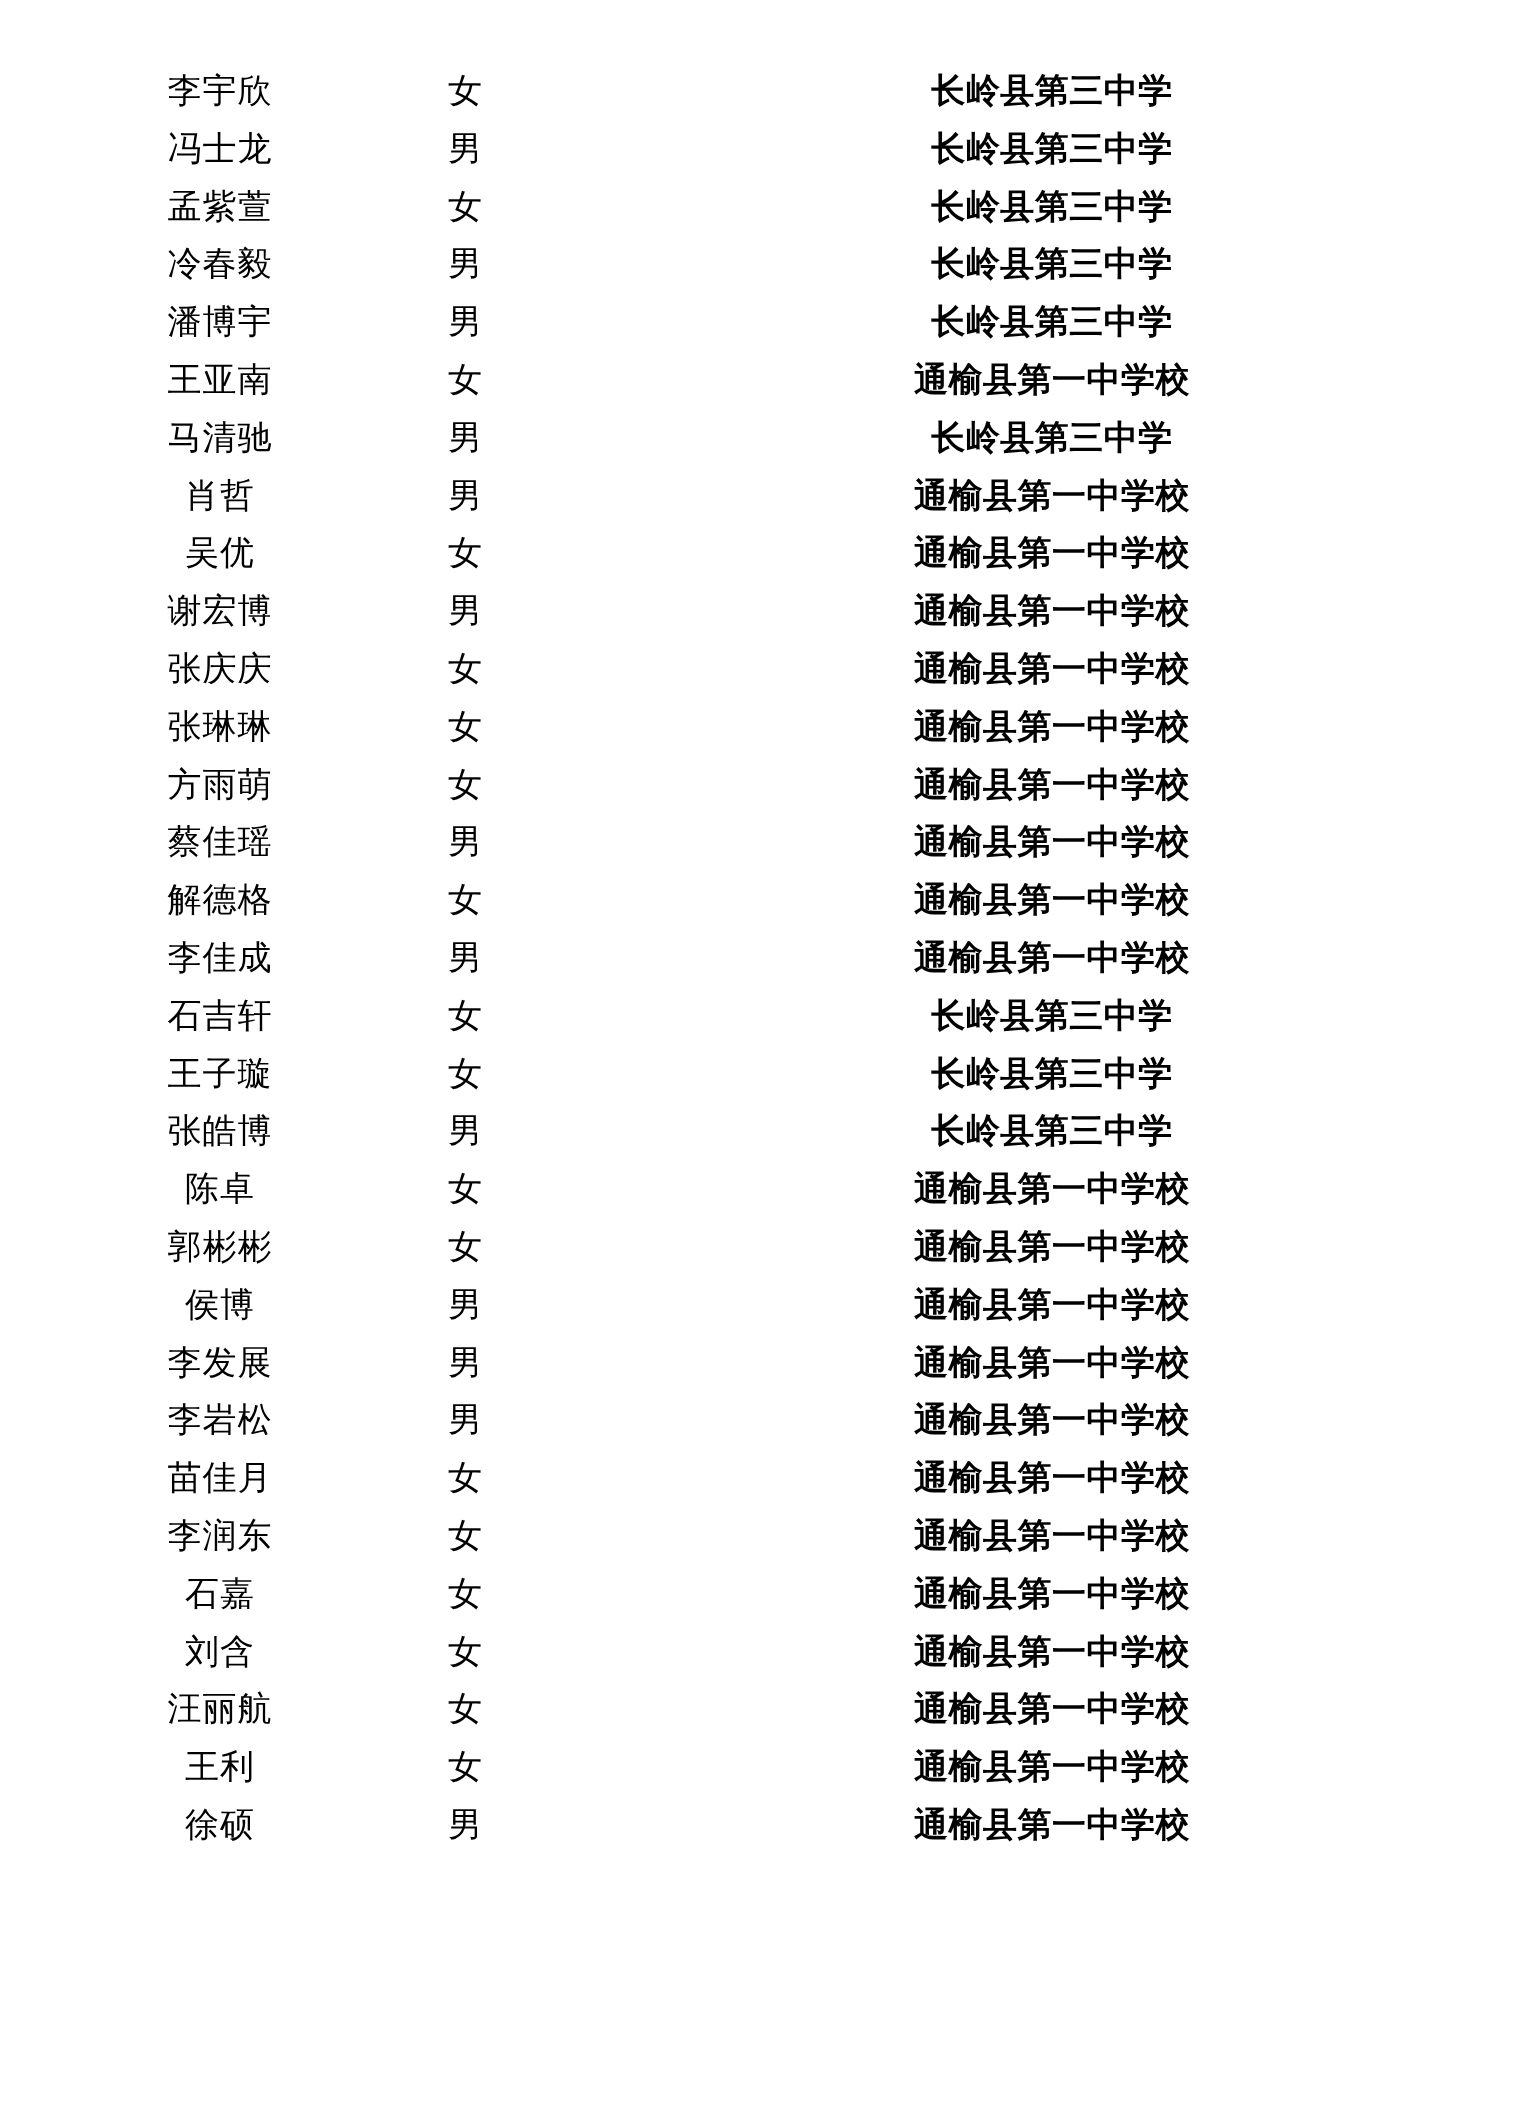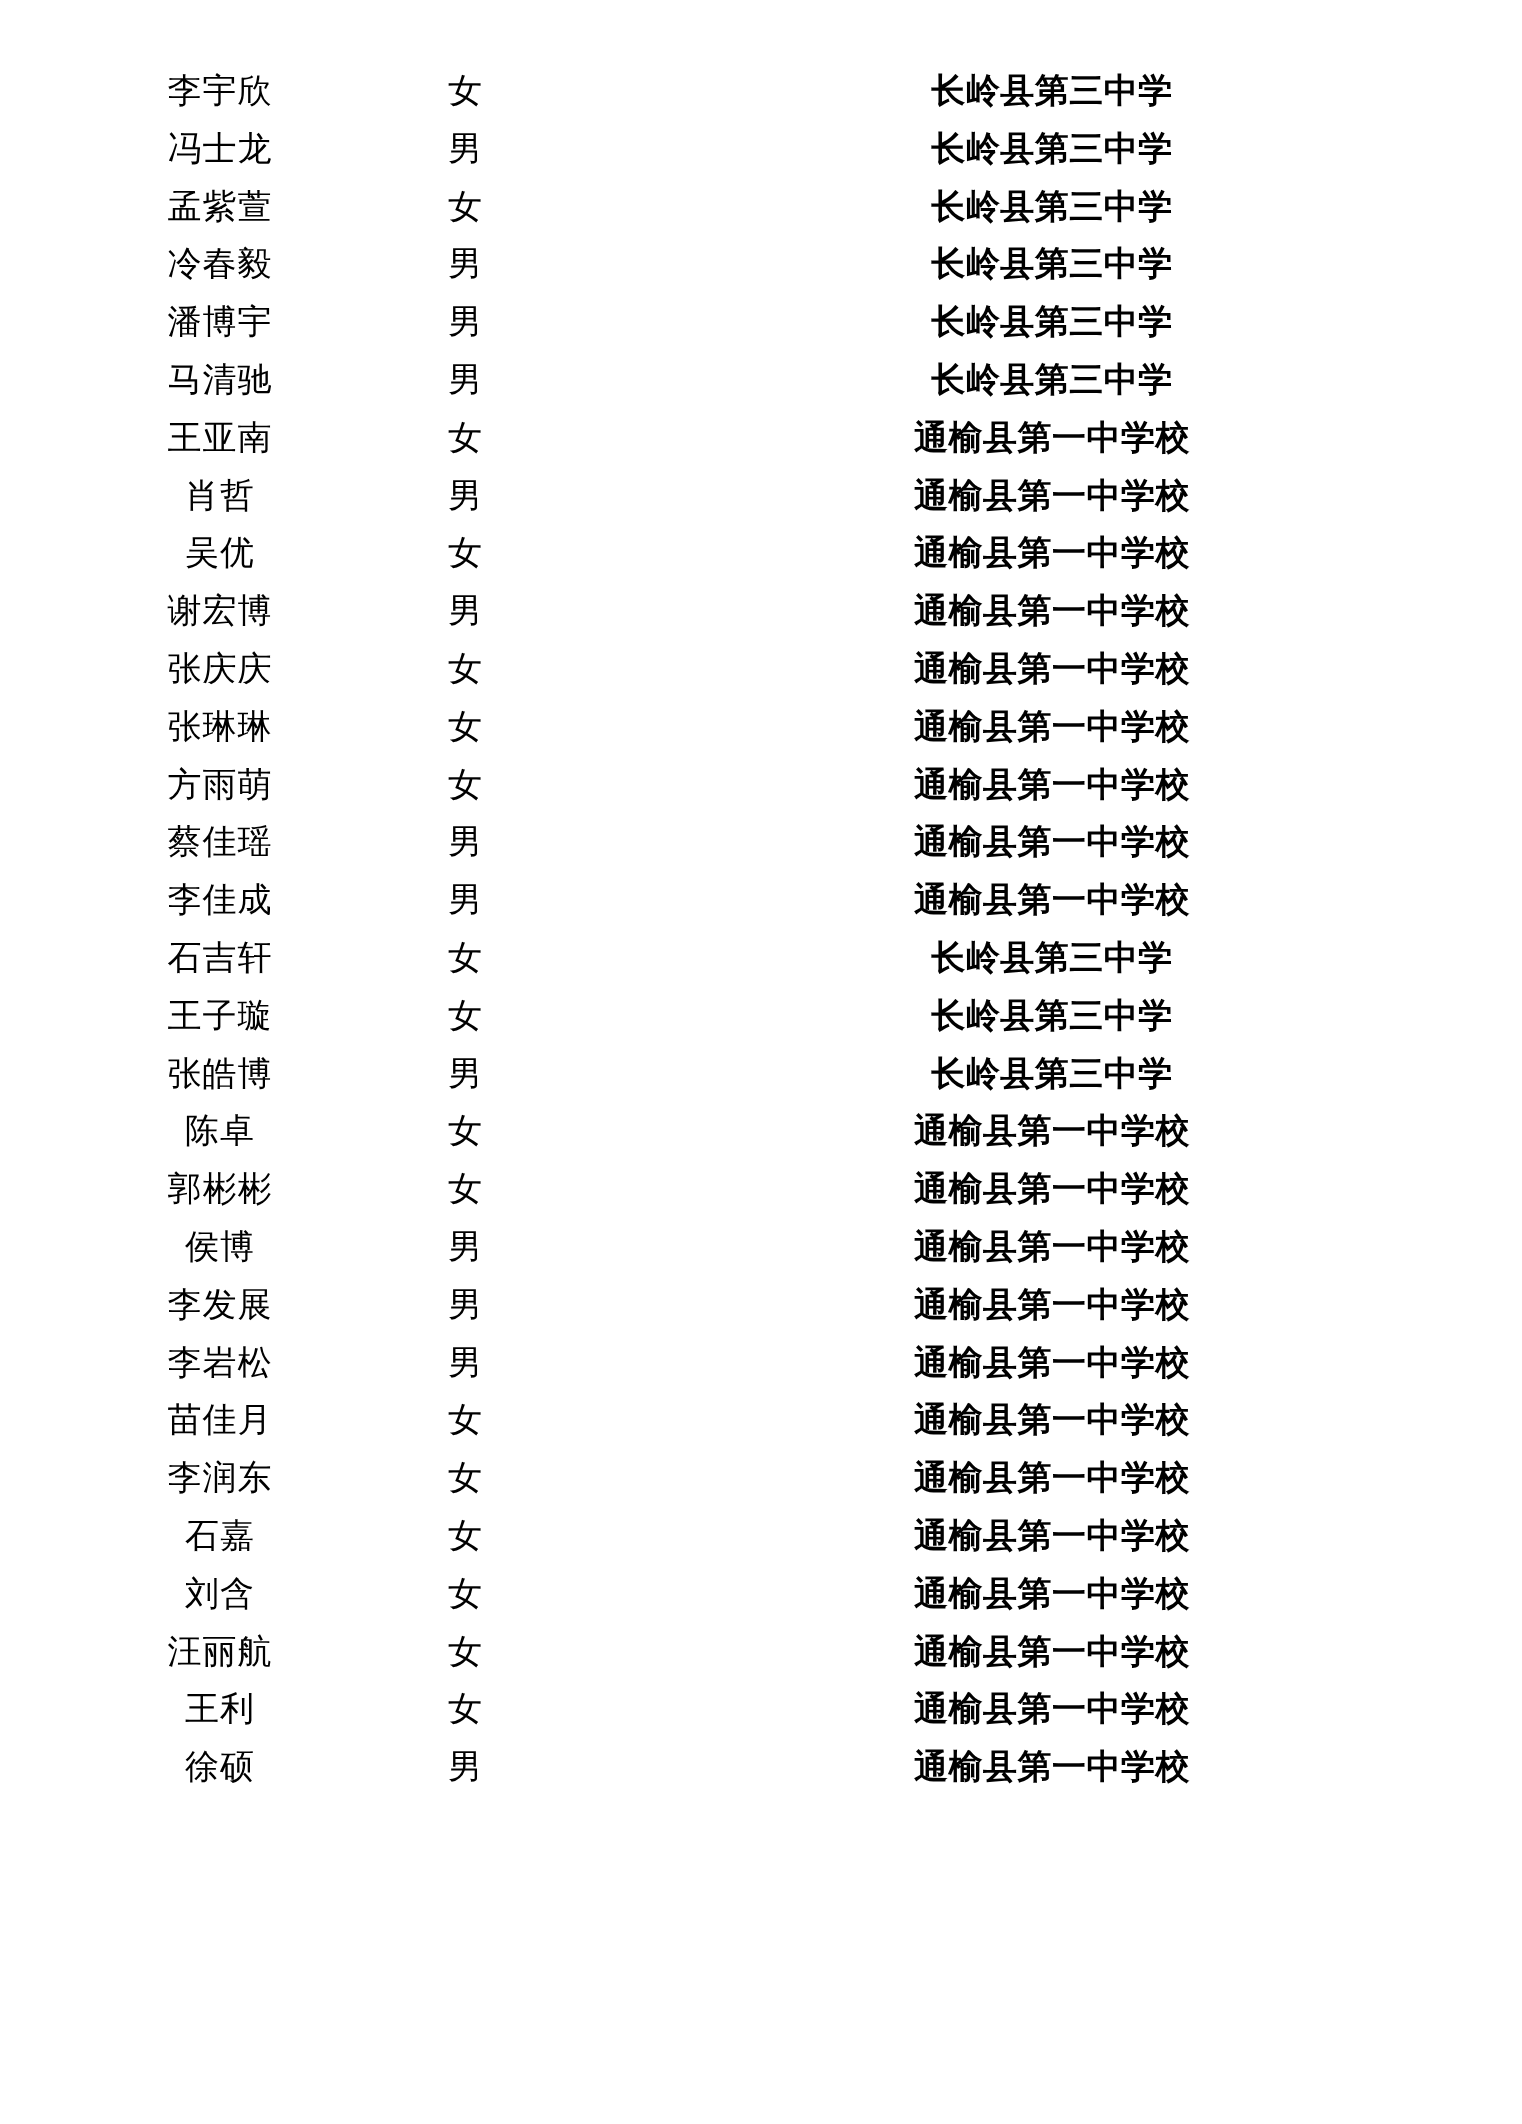--- a/index.html
+++ b/index.html
@@ -86,32 +86,32 @@
           <td class="col-pad"></td>
           <td class="col-school">长岭县第三中学</td>
         </tr>
         <tr>
           <td class="col-name">潘博宇</td>
           <td class="col-gender">男</td>
           <td class="col-pad"></td>
           <td class="col-school">长岭县第三中学</td>
         </tr>
         <tr>
+          <td class="col-name">王亚南</td>
+          <td class="col-gender">女</td>
+          <td class="col-pad"></td>
+          <td class="col-school">通榆县第一中学校</td>
+        </tr>
+        <tr>
           <td class="col-name">马清驰</td>
           <td class="col-gender">男</td>
           <td class="col-pad"></td>
           <td class="col-school">长岭县第三中学</td>
         </tr>
         <tr>
-          <td class="col-name">王亚南</td>
-          <td class="col-gender">女</td>
-          <td class="col-pad"></td>
-          <td class="col-school">通榆县第一中学校</td>
-        </tr>
-        <tr>
           <td class="col-name">肖哲</td>
           <td class="col-gender">男</td>
           <td class="col-pad"></td>
           <td class="col-school">通榆县第一中学校</td>
         </tr>
         <tr>
           <td class="col-name">吴优</td>
           <td class="col-gender">女</td>
           <td class="col-pad"></td>
           <td class="col-school">通榆县第一中学校</td>
@@ -136,20 +136,26 @@
         </tr>
         <tr>
           <td class="col-name">方雨萌</td>
           <td class="col-gender">女</td>
           <td class="col-pad"></td>
           <td class="col-school">通榆县第一中学校</td>
         </tr>
         <tr>
           <td class="col-name">蔡佳瑶</td>
           <td class="col-gender">男</td>
+          <td class="col-pad"></td>
+          <td class="col-school">通榆县第一中学校</td>
+        </tr>
+        <tr>
+          <td class="col-name">解德格</td>
+          <td class="col-gender">女</td>
           <td class="col-pad"></td>
           <td class="col-school">通榆县第一中学校</td>
         </tr>
         <tr>
           <td class="col-name">李佳成</td>
           <td class="col-gender">男</td>
           <td class="col-pad"></td>
           <td class="col-school">通榆县第一中学校</td>
         </tr>
         <tr>

